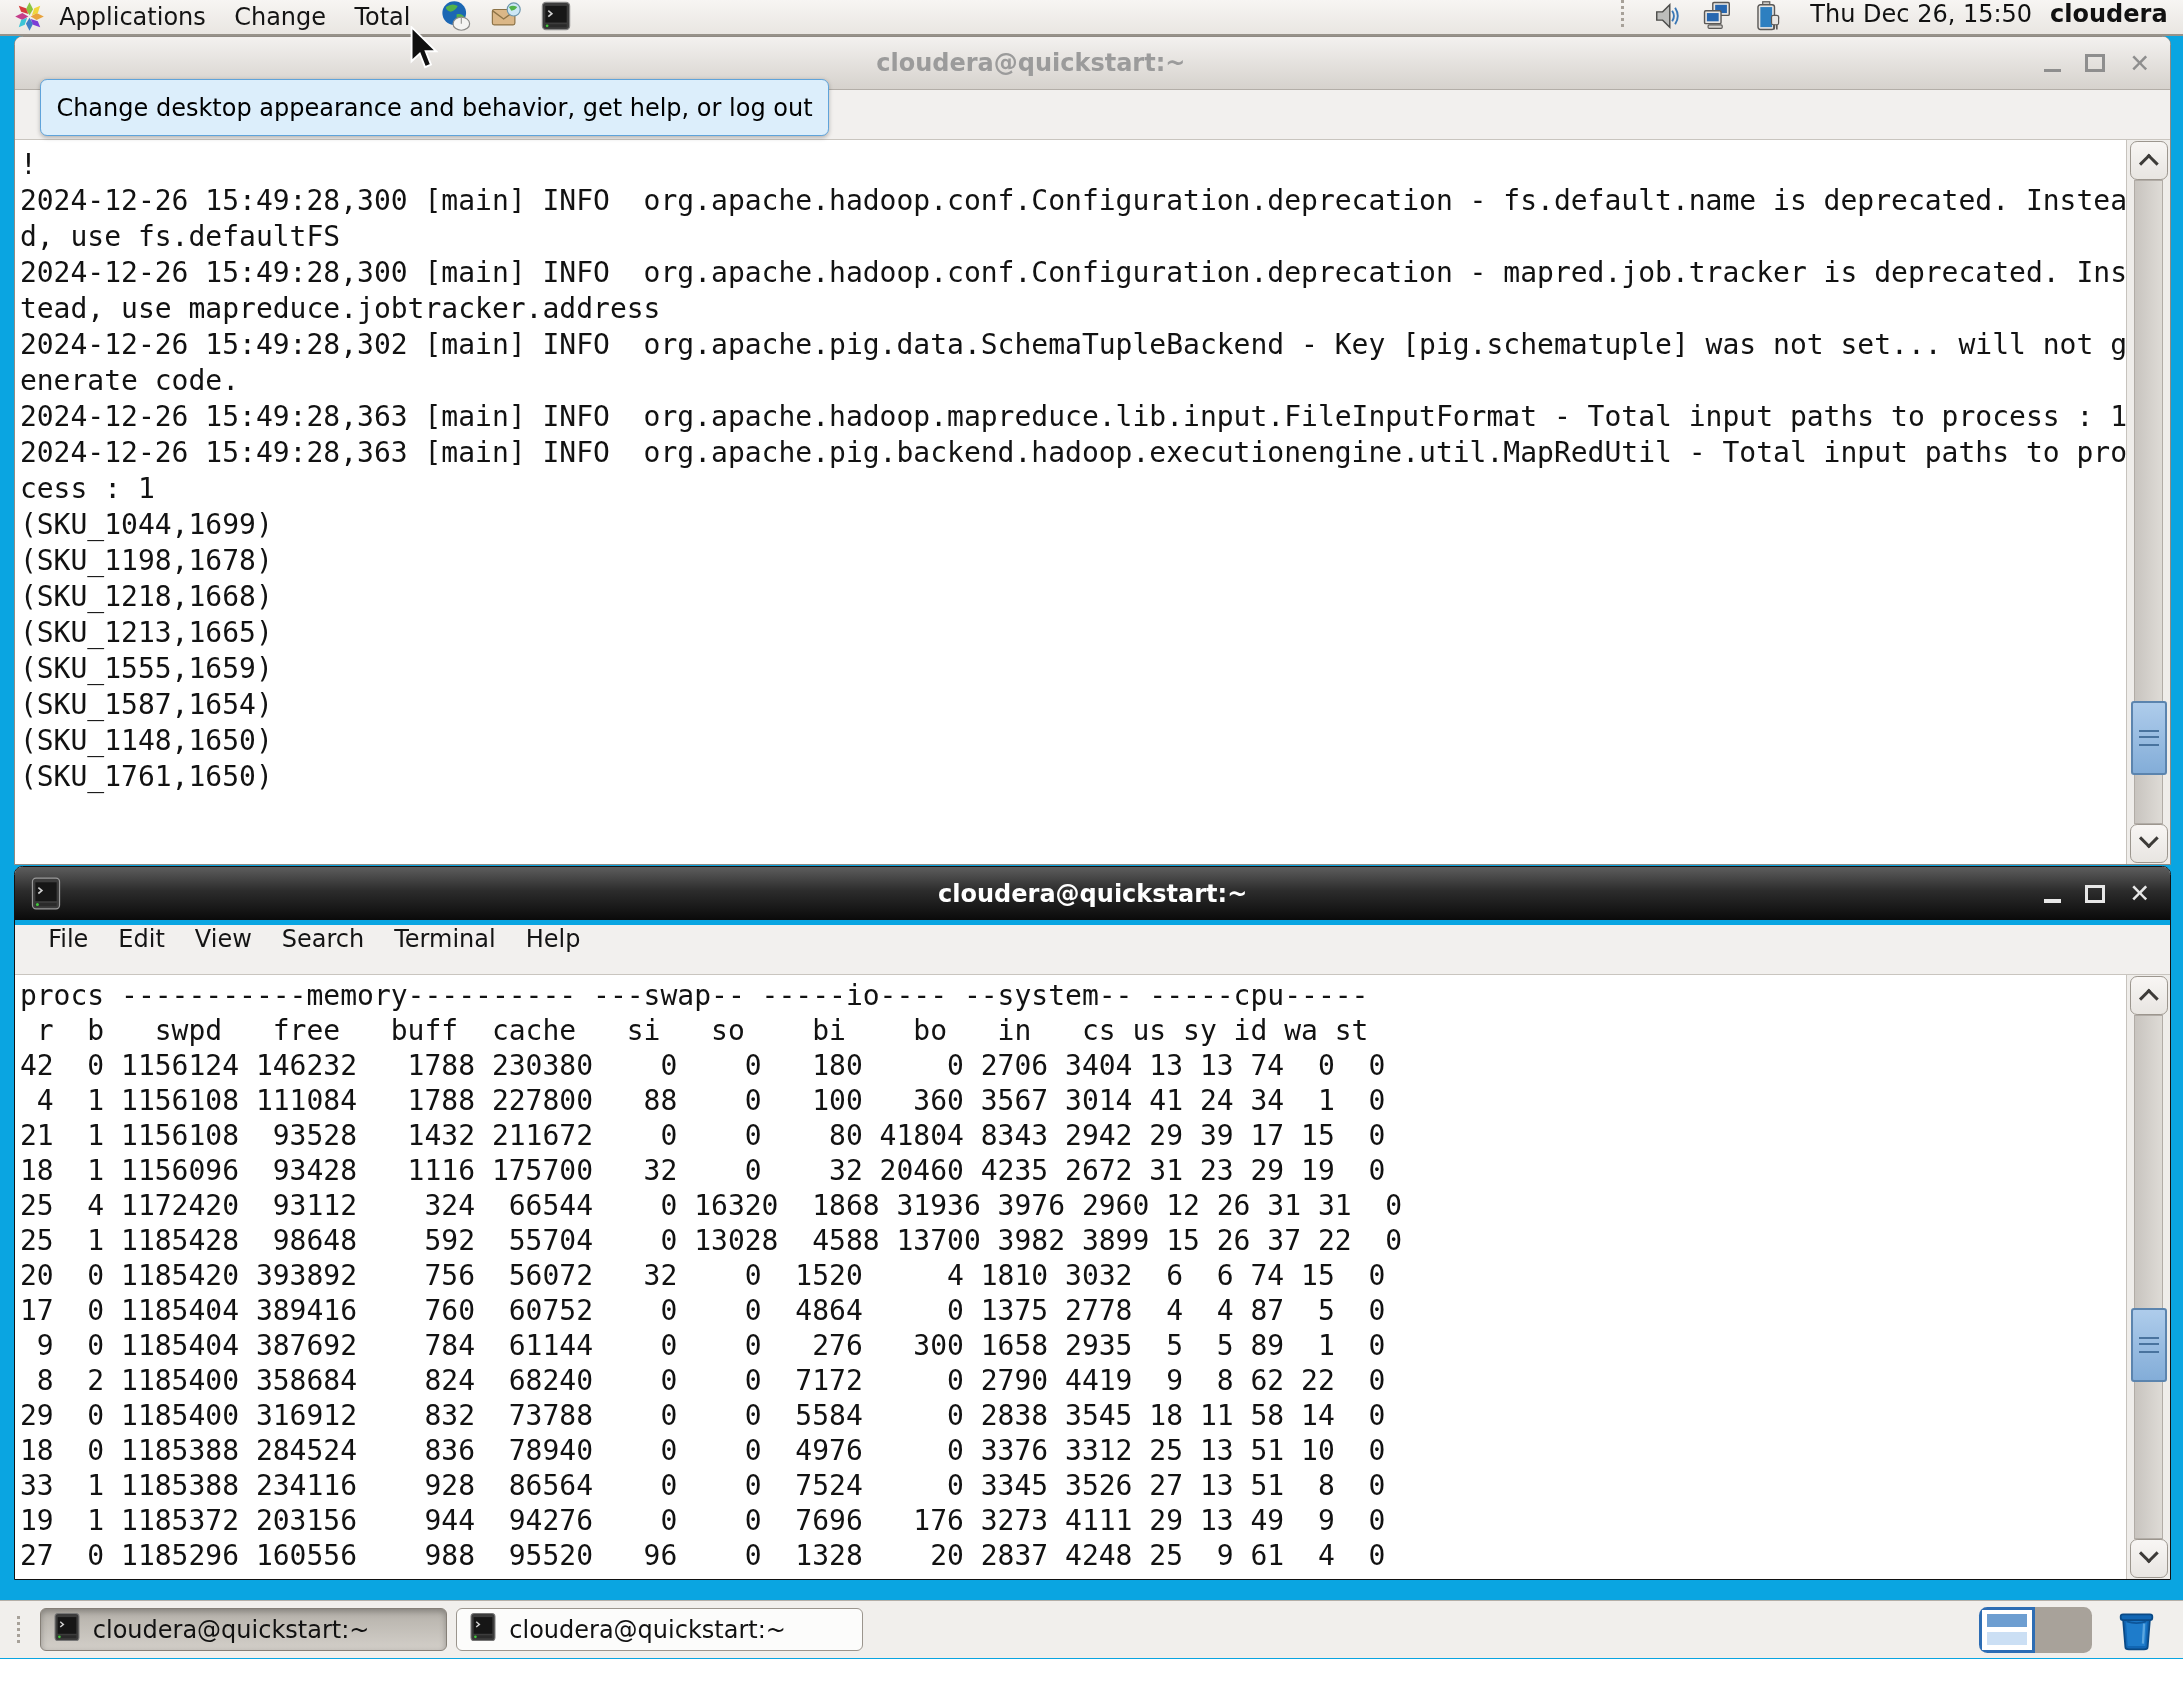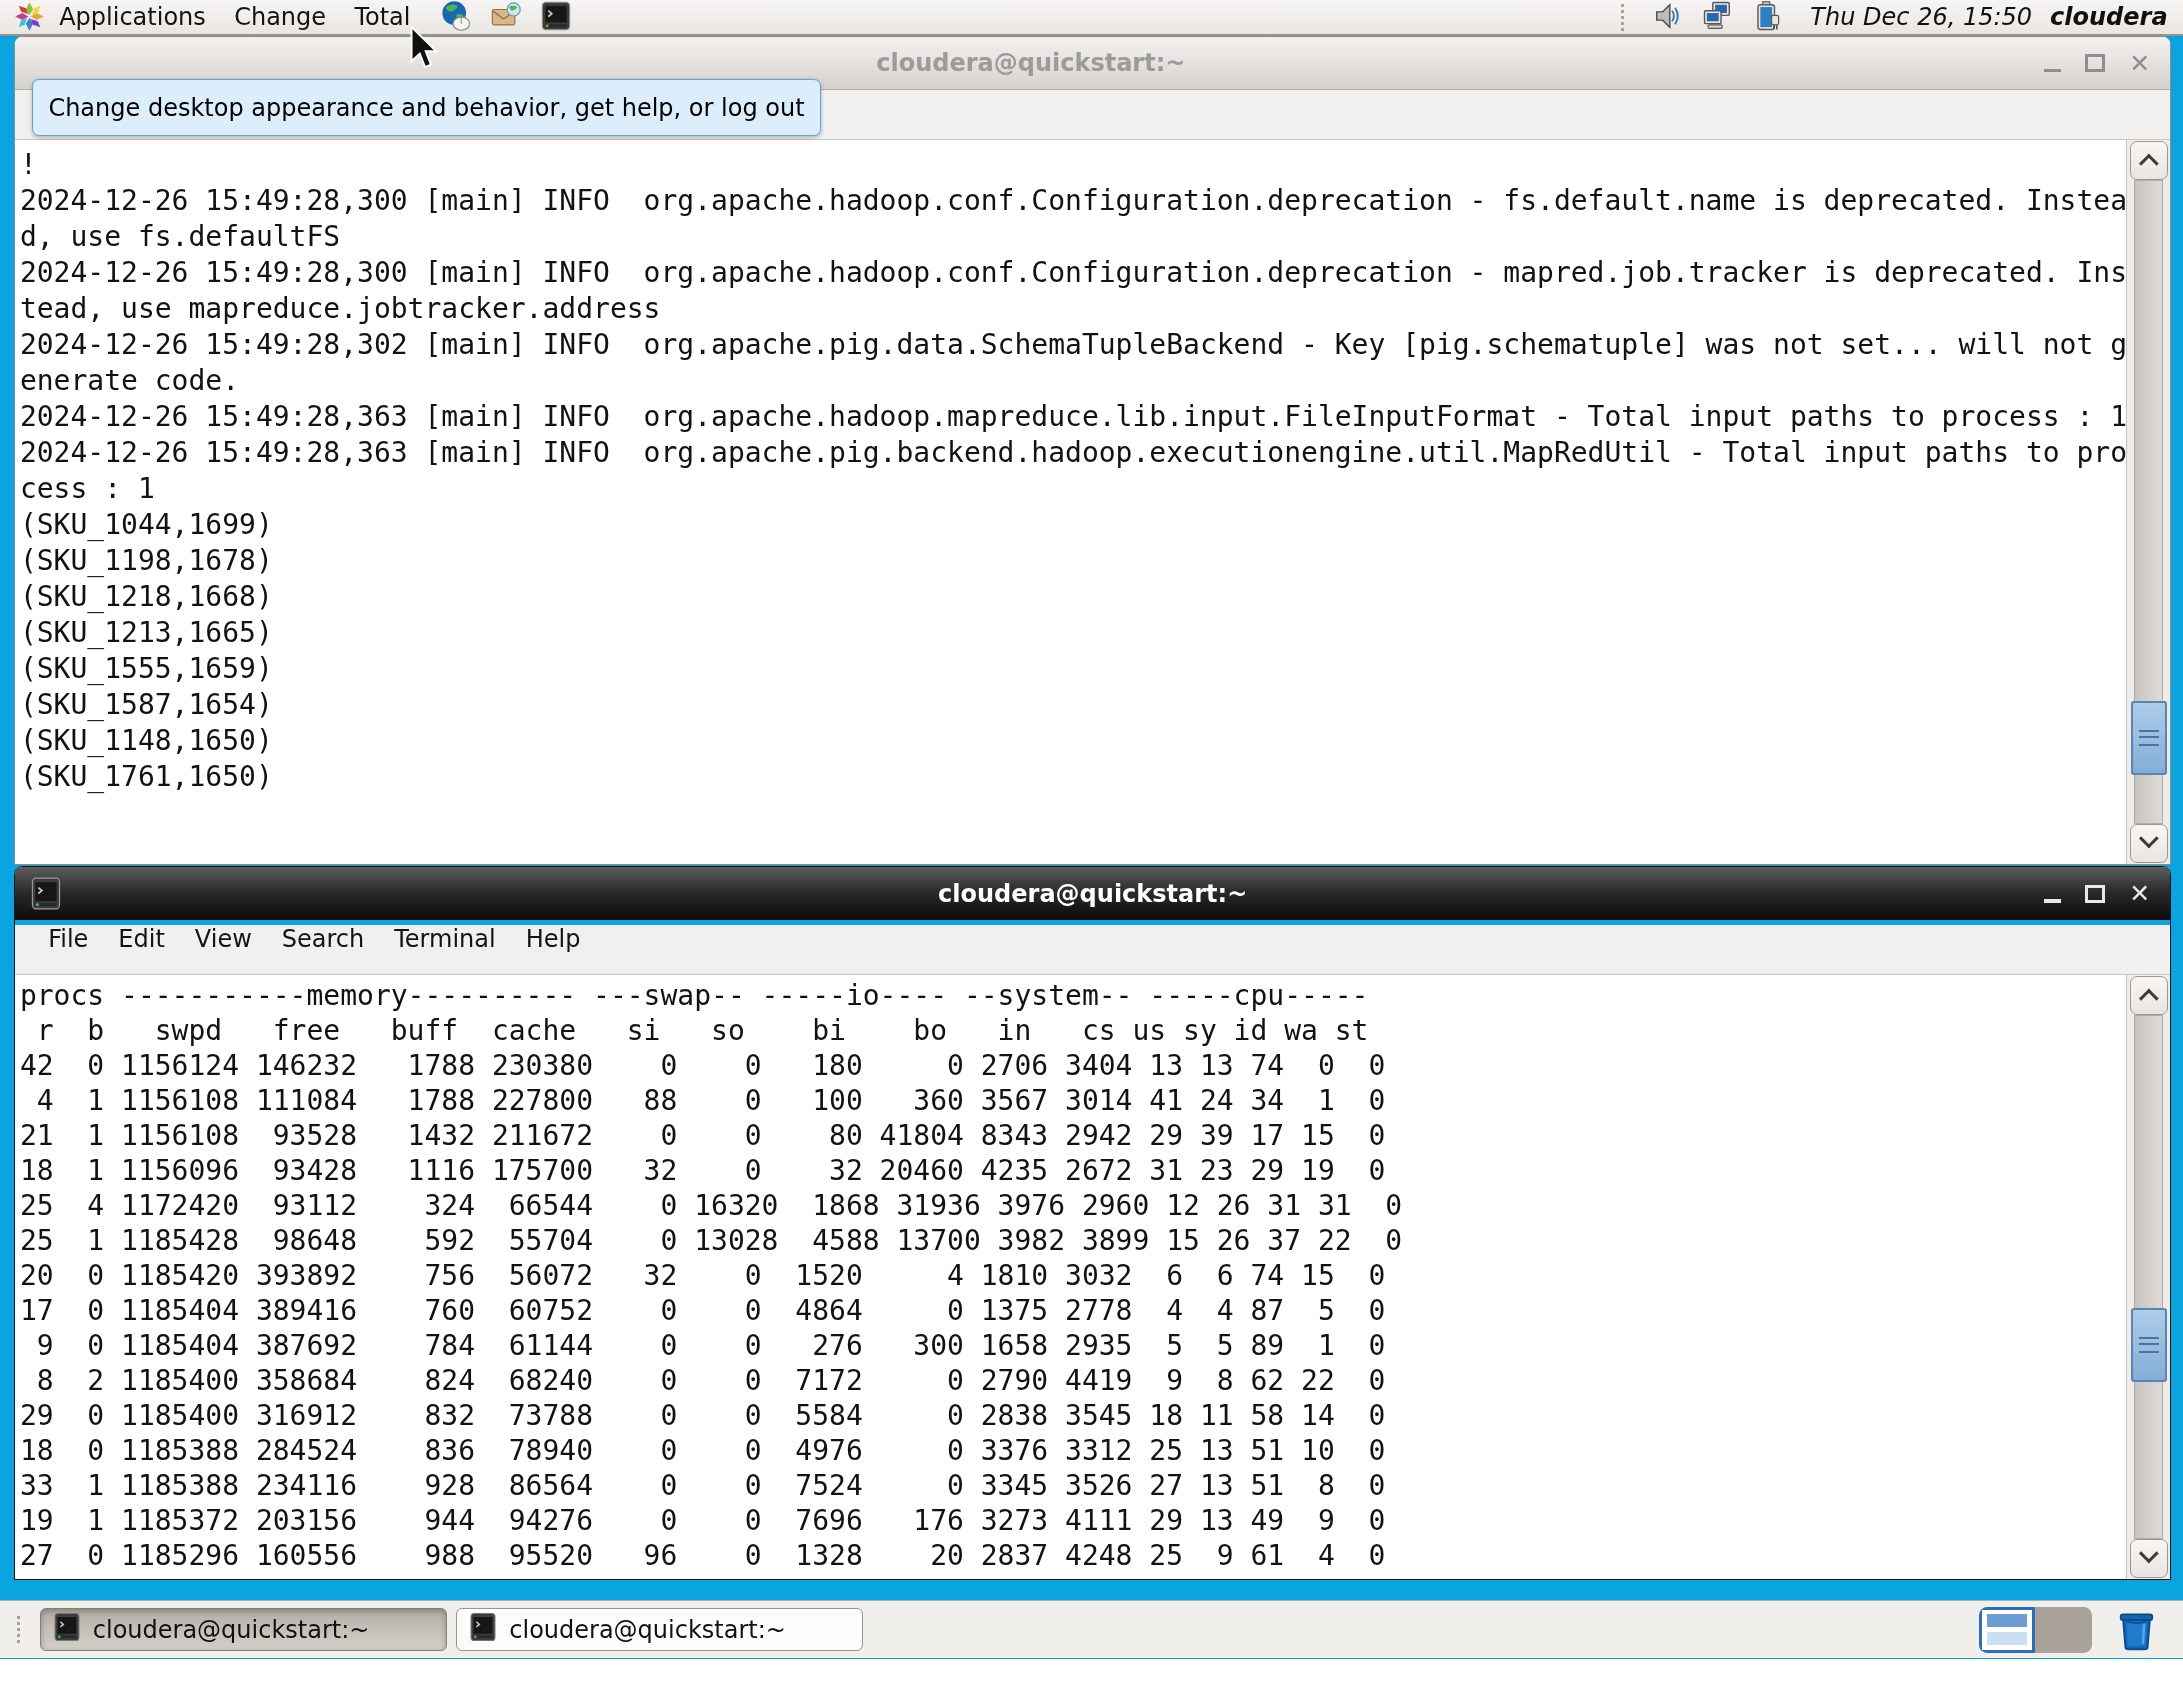--- a/index.html
+++ b/index.html
@@ -12,27 +12,27 @@
   
   #panel{
     position:absolute;left:0;top:0;width:2183px;height:34px;
     background:linear-gradient(#f7f5f3,#e9e6e2);
     border-bottom:2.4px solid #97928a;
     display:flex;align-items:center;z-index:50;
   }
   .panel-left{display:flex;align-items:center;flex:1;padding-left:14px;}
   .panel-menu{font-size:24px;color:#141414;padding:0 14.2px;white-space:nowrap;}
   .launchers{display:flex;align-items:center;gap:18px;margin-left:15.4px;}
-  .panel-right{display:flex;align-items:center;gap:18px;padding-right:15.4px;font-style:italic;}
+  .panel-right{display:flex;align-items:flex-start;gap:18px;padding-right:15.4px;}
   .grip{width:6px;height:27px;border-left:3.6px dotted #a7a199;margin-right:4.7px;}
   .clock{font-size:24px;white-space:nowrap;margin-left:8.3px;}
   .user{font-size:24px;font-weight:bold;white-space:nowrap;margin-left:0;}
   
   #tooltip{
-    position:absolute;left:32px;top:79px;height:55px;z-index:40;
+    position:absolute;left:40px;top:79px;height:55px;z-index:40;
     background:#dceefb;border:1.8px solid #5fa3da;border-radius:7.1px;
     display:flex;align-items:center;padding:0 15.4px;font-size:24px;color:#000;
     box-shadow:0 1.8px 4.7px rgba(0,0,0,.25);white-space:nowrap;
   }
   
   .window{position:absolute;background:#fff;display:flex;flex-direction:column;z-index:10;}
   #win-top{left:14.2px;top:36px;width:2155px;height:827px;border:1.8px solid #8f8a83;border-radius:8.3px 8.3px 0 0;}
   #win-bottom{left:14.2px;top:866px;width:2155px;height:712px;border:1.8px solid #121212;border-radius:8.3px 8.3px 0 0;}
   .titlebar{position:relative;display:flex;align-items:center;flex:0 0 auto;border-radius:6.5px 6.5px 0 0;}
   .titlebar.unfocused{height:52px;background:linear-gradient(#f3f1ef,#d6d2cd);border-bottom:1.2px solid #b3aea8;}

